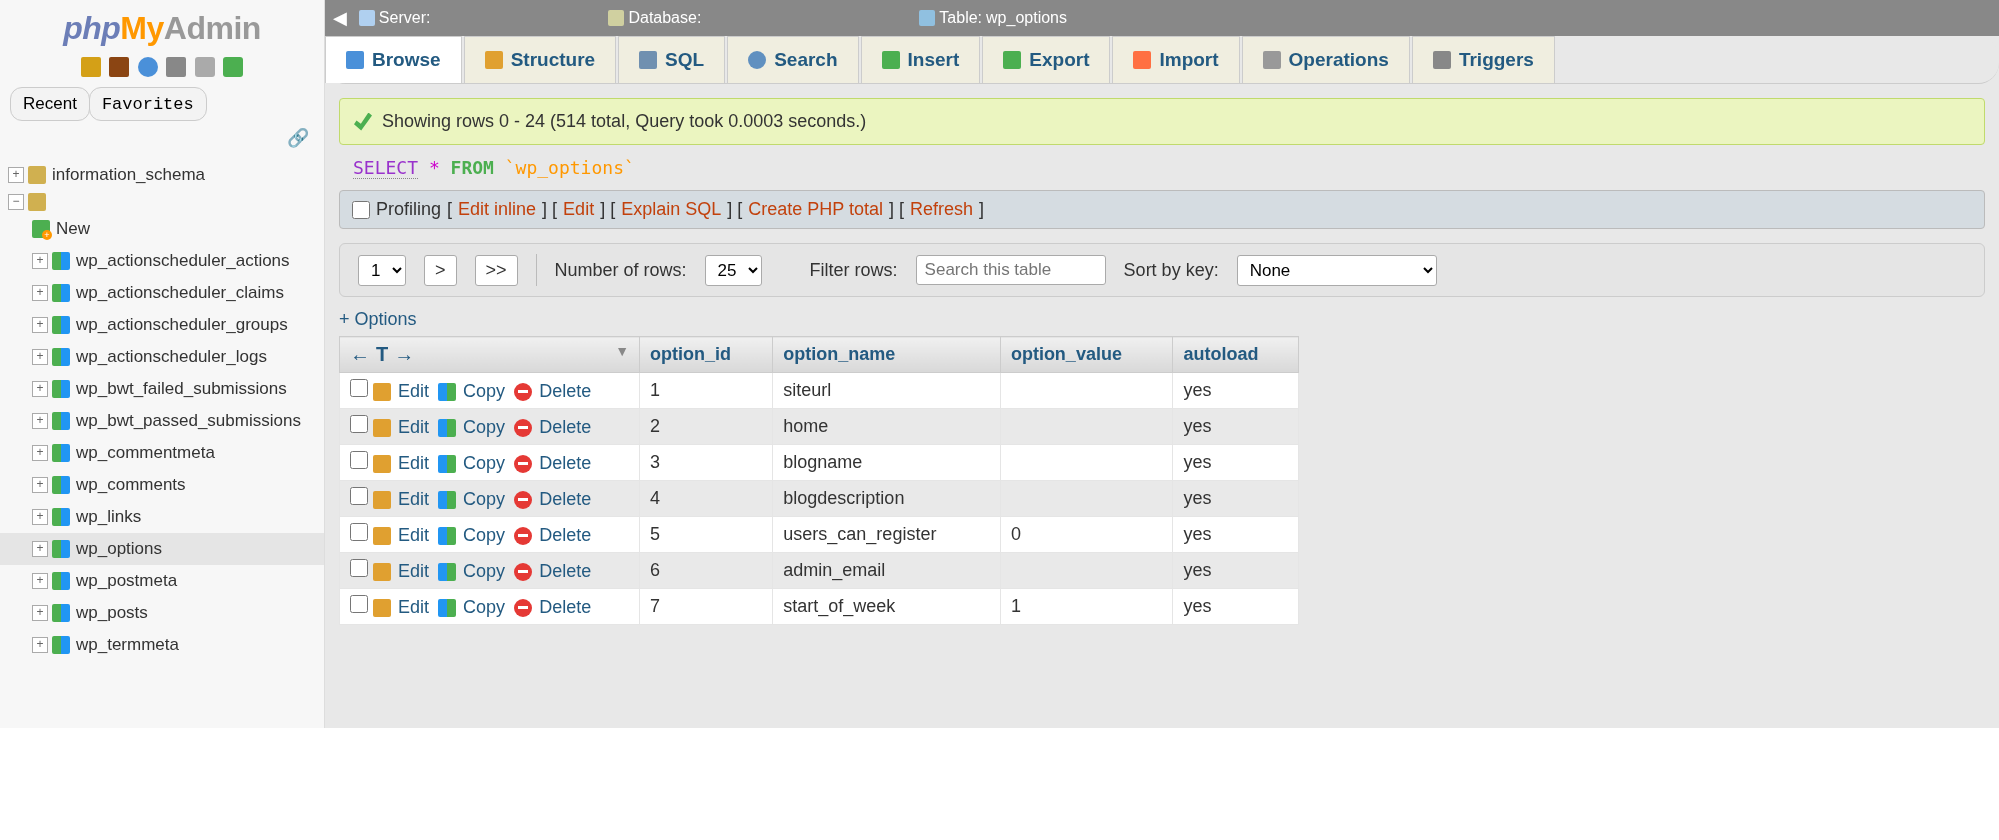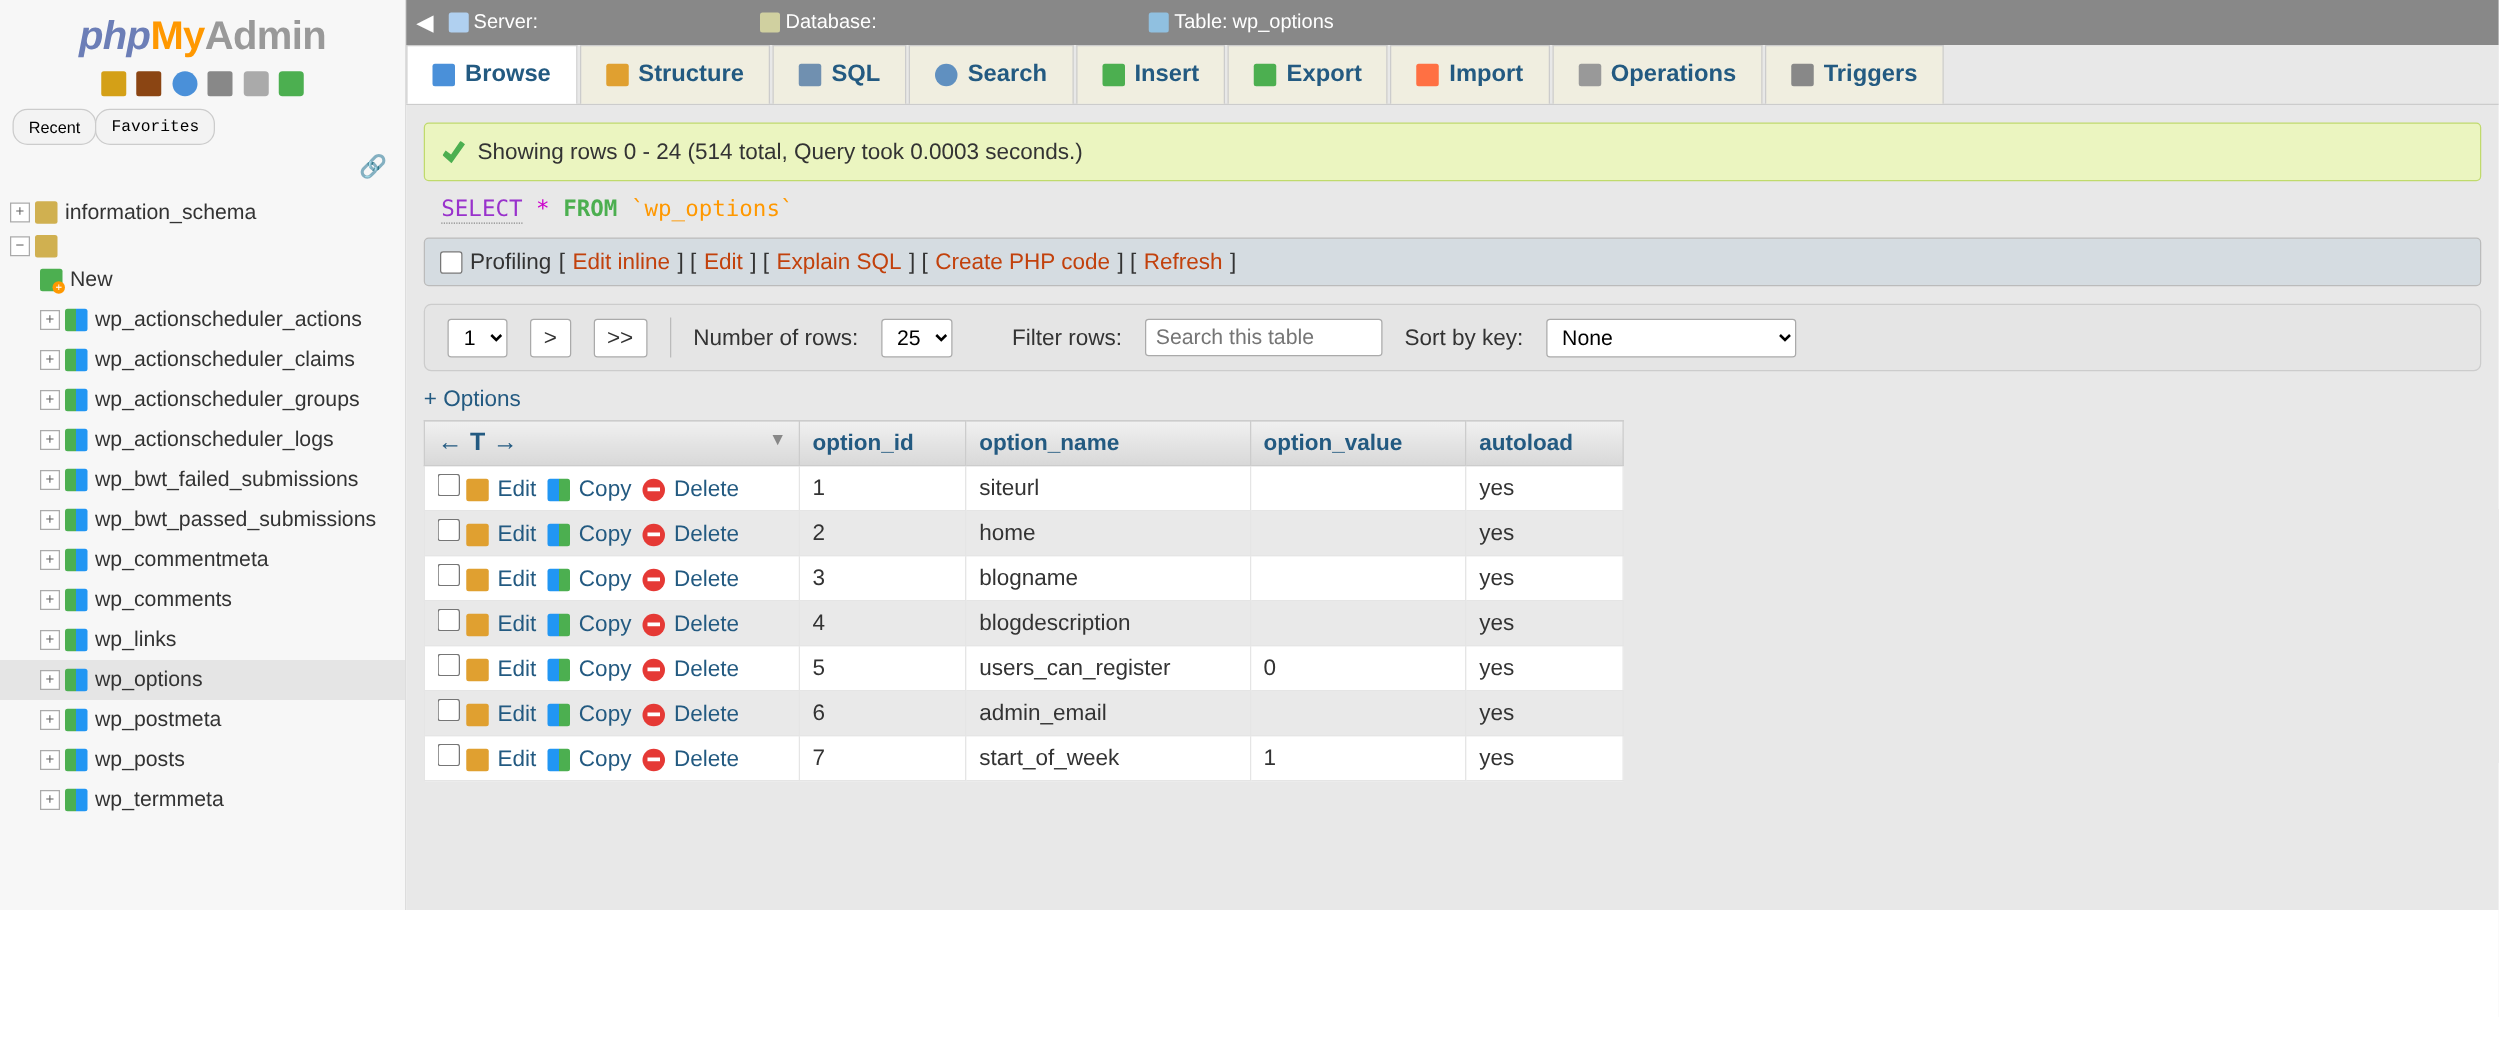--- a/index.html
+++ b/index.html
@@ -12,21 +12,21 @@
 .logo .admin { color: #999; }
 .quicklinks { text-align: center; padding: 4px 0 10px; }
 .qicon { display: inline-block; width: 20px; height: 20px; margin: 0 2px; vertical-align: middle; }
 .qicon.home { background: #d4a017; border-radius: 2px; }
 .qicon.logout { background: #8b4513; border-radius: 2px; }
 .qicon.help { background: #4a90d9; border-radius: 50%; }
 .qicon.sql { background: #888; border-radius: 2px; }
 .qicon.gear { background: #aaa; border-radius: 3px; }
 .qicon.reload { background: #4caf50; border-radius: 3px; }
 .tabs-rf { display: flex; padding: 0 10px; gap: 0; }
-.tabs-rf button { background: #f3f3f3; border: 1px solid #ccc; border-radius: 12px; padding: 6px 12px; font-size: 13px; cursor: pointer; }
+.tabs-rf button { background: #f3f3f3; border: 1px solid #ccc; border-radius: 12px; padding: 6px 12px; font-size: 17px; cursor: pointer; }
 .tabs-rf button + button { margin-left: -1px; font-family: Liberation Mono, monospace; }
 .linkchain { text-align: right; padding: 6px 14px; color: #aaa; font-size: 18px; }
 .tree { padding: 4px 0; overflow-y: auto; }
 .tree-row { display: flex; align-items: center; padding: 2px 8px; cursor: pointer; font-size: 17px; line-height: 28px; }
 .tree-row.child { padding-left: 32px; }
 .tree-row.selected { background: #e5e5e5; }
 .expander { width: 16px; height: 16px; border: 1px solid #aaa; background: #fff; font-size: 12px; line-height: 13px; text-align: center; margin-right: 4px; color: #666; flex-shrink: 0; }
 .tree-row .ticon { width: 18px; height: 18px; margin-right: 6px; flex-shrink: 0; display: inline-block; }
 .ticon.db { background: #d0b050; border-radius: 2px; }
 .ticon.tbl { background: linear-gradient(90deg, #4caf50 50%, #2196f3 50%); border-radius: 2px; }
@@ -35,21 +35,21 @@
 
 .main { flex: 1; background: #e8e8e8; display: flex; flex-direction: column; }
 .topbar { background: #888; color: #fff; display: flex; align-items: center; padding: 0 8px; height: 36px; font-size: 16px; }
 .topbar .arrow { font-size: 18px; margin-right: 12px; }
 .topbar .crumb { margin-right: 24px; display: flex; align-items: center; gap: 4px; }
 .crumb .cicon { width: 16px; height: 16px; display: inline-block; }
 .cicon.srv { background: #b0d0f0; border-radius: 2px; }
 .cicon.dbc { background: #d0d0a0; border-radius: 2px; }
 .cicon.tbc { background: #90c0e0; border-radius: 2px; }
 
-.navtabs { display: flex; background: #e8e8e8; border-bottom: 1px solid #ccc; }
+.navtabs { display: flex; background: #e8e8e8; border-bottom: 1px solid #ccc; border-radius: 21px; }
 .navtab { display: flex; align-items: center; gap: 8px; padding: 12px 20px; font-size: 19px; font-weight: 600; color: #235a81; background: #f0eee0; border: 1px solid #ccc; border-bottom: none; margin-right: 2px; cursor: pointer; }
 .navtab.active { background: #fff; }
 .nticon { width: 18px; height: 18px; display: inline-block; }
 .nticon.browse { background: #4a90d9; border-radius: 2px; }
 .nticon.struct { background: #e0a030; border-radius: 2px; }
 .nticon.sql { background: #7090b0; border-radius: 2px; }
 .nticon.search { background: #6090c0; border-radius: 50%; }
 .nticon.insert { background: #4caf50; border-radius: 2px; }
 .nticon.export { background: #4caf50; border-radius: 2px; }
 .nticon.import { background: #ff7043; border-radius: 2px; }
@@ -274,21 +274,21 @@
       <div class="toolbar">
         <input type="checkbox" style="">
         <span>Profiling</span>
         <span>[ </span>
           <a href="#">Edit inline</a>
           <span> ] [ </span>
           <a href="#">Edit</a>
           <span> ] [ </span>
           <a href="#">Explain SQL</a>
           <span> ] [ </span>
-          <a href="#">Create PHP code</a>
+          <a href="#">Create PHP total</a>
           <span> ] [ </span>
           <a href="#">Refresh</a>
           <span> ]</span>
       </div>
 
       <div class="pager">
         <select><option>1</option></select>
         <span class="btn">&gt;</span>
         <span class="btn">&gt;&gt;</span>
         <span class="sep"></span>

